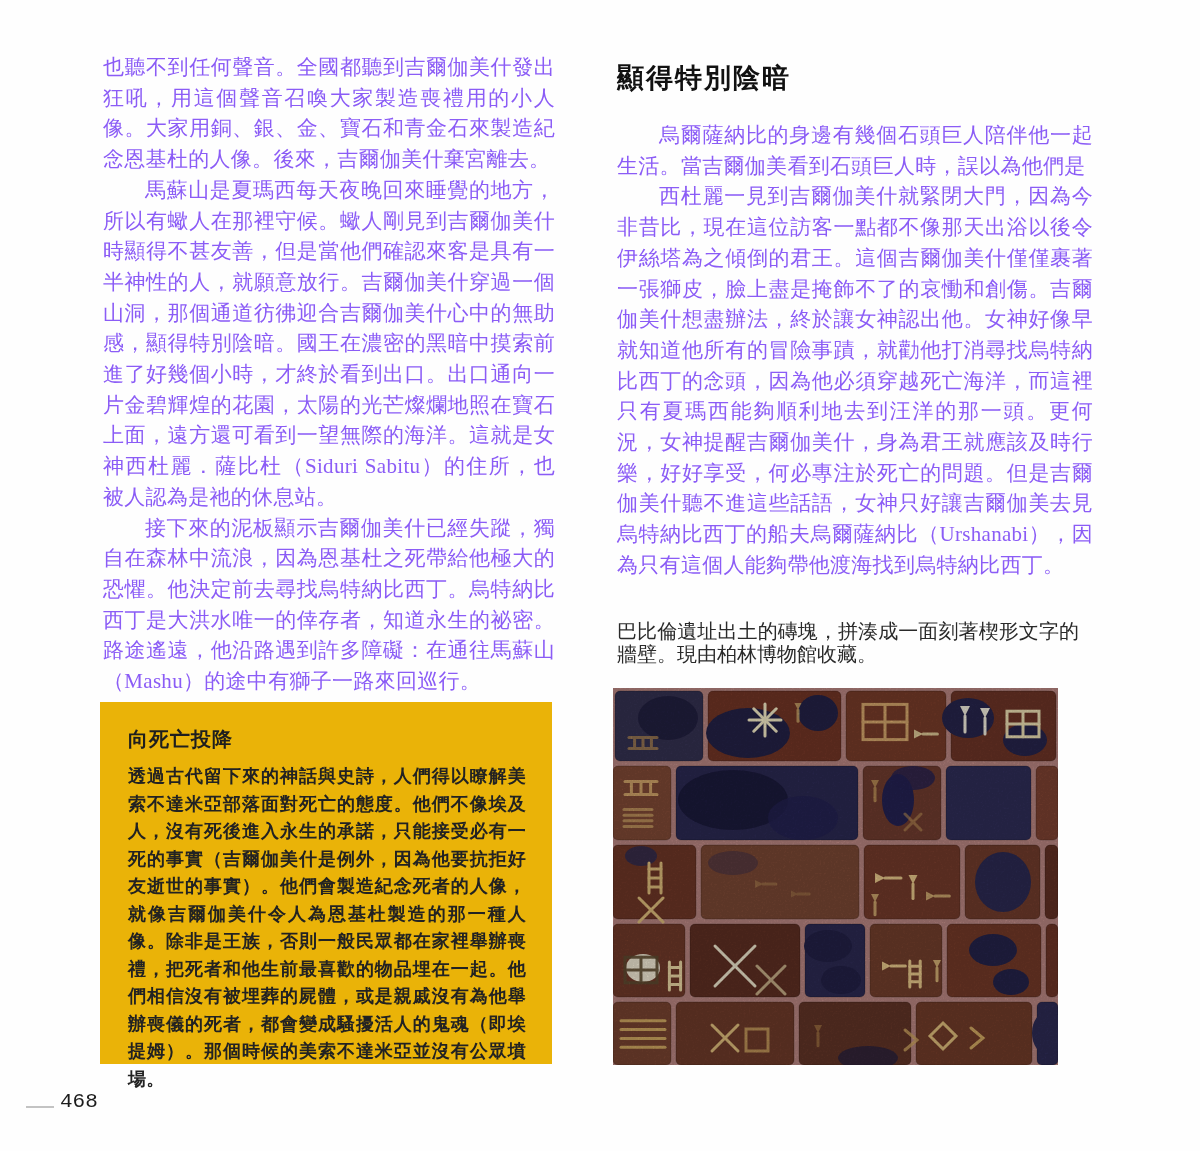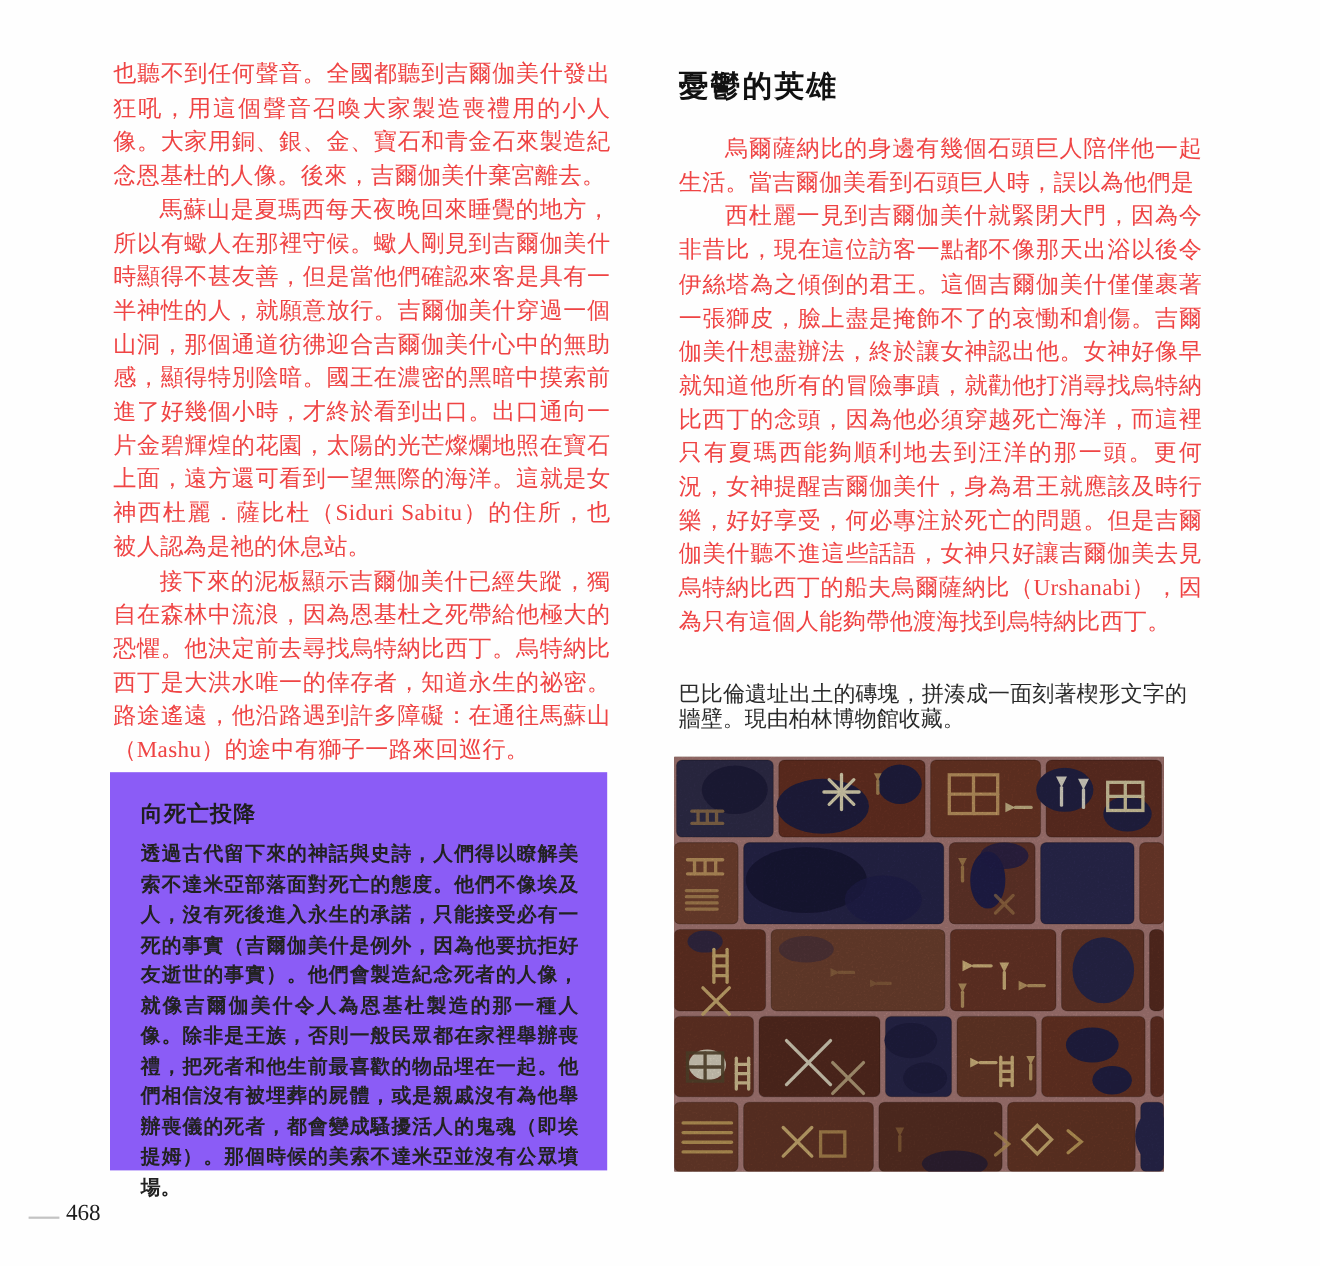--- a/index.html
+++ b/index.html
@@ -4,66 +4,66 @@
 <style>
   html,body{margin:0;padding:0;background:#ffffff;}
   .page{
     position:relative;width:1200px;height:1151px;background:#fefefe;overflow:hidden;
     font-family:"Liberation Serif","DejaVu Serif",serif;color:#1b1b1b;
   }
   .col-left{position:absolute;left:103px;top:52px;width:452px;}
   .col-right{position:absolute;left:617px;top:60px;width:476px;}
   .body-text{
     margin:0;font-size:21px;line-height:30.7px;text-align:justify;text-justify:inter-character;
-    letter-spacing:0.3px;color:#ef4444;
+    letter-spacing:0.3px;color:#8b5cf6;
   }
   .indent{text-indent:2em;}
   .heading{
     margin:0 0 24px 0;font-size:27px;font-weight:bold;letter-spacing:2px;color:#111;
     font-family:"Liberation Serif","DejaVu Serif",serif;
   }
   .infobox{
     position:absolute;left:100px;top:702px;width:452px;height:362px;box-sizing:border-box;
-    background:#8b5cf6;padding:24px 26px 0 28px;
+    background:#eab308;padding:24px 26px 0 28px;
     font-family:"Liberation Sans","DejaVu Sans",sans-serif;
   }
   .infobox h3{margin:0 0 10px 0;font-size:20px;font-weight:700;color:#1e1e1e;letter-spacing:1px;}
   .infobox p{
     margin:0;font-size:18px;line-height:27.5px;text-align:justify;text-justify:inter-character;
     color:#222;font-weight:700;letter-spacing:0.2px;
   }
   .caption{
     position:absolute;left:617px;top:620px;width:462px;margin:0;
     font-family:"Liberation Sans","DejaVu Sans",sans-serif;
     font-size:20px;line-height:23px;color:#2a2a2a;text-align:justify;text-justify:inter-character;
   }
   .photo{
     position:absolute;left:613px;top:688px;width:445px;height:377px;margin:0;
     background:#6b3a2c;
   }
   .photo svg{display:block;width:100%;height:100%;}
   .page-number{
     position:absolute;left:60px;top:1090px;font-size:21px;color:#1c1c1c;
-    font-family:Liberation Serif, serif;
+    font-family:Liberation Mono, monospace;
   }
   .margin-dash{position:absolute;left:26px;top:1106px;width:28px;height:2px;background:#a9a9a9;opacity:.7;}
 </style>
 </head>
 <body>
 
 <div class="page">
 
   <div class="col-left">
     <p class="body-text">也聽不到任何聲音。全國都聽到吉爾伽美什發出狂吼，用這個聲音召喚大家製造喪禮用的小人像。大家用銅、銀、金、寶石和青金石來製造紀念恩基杜的人像。後來，吉爾伽美什棄宮離去。</p>
     <p class="body-text indent">馬蘇山是夏瑪西每天夜晚回來睡覺的地方，所以有蠍人在那裡守候。蠍人剛見到吉爾伽美什時顯得不甚友善，但是當他們確認來客是具有一半神性的人，就願意放行。吉爾伽美什穿過一個山洞，那個通道彷彿迎合吉爾伽美什心中的無助感，顯得特別陰暗。國王在濃密的黑暗中摸索前進了好幾個小時，才終於看到出口。出口通向一片金碧輝煌的花園，太陽的光芒燦爛地照在寶石上面，遠方還可看到一望無際的海洋。這就是女神西杜麗．薩比杜（Siduri Sabitu）的住所，也被人認為是祂的休息站。</p>
     <p class="body-text indent">接下來的泥板顯示吉爾伽美什已經失蹤，獨自在森林中流浪，因為恩基杜之死帶給他極大的恐懼。他決定前去尋找烏特納比西丁。烏特納比西丁是大洪水唯一的倖存者，知道永生的祕密。路途遙遠，他沿路遇到許多障礙：在通往馬蘇山（Mashu）的途中有獅子一路來回巡行。</p>
   </div>
 
   <div class="col-right">
-    <h2 class="heading">憂鬱的英雄</h2>
+    <h2 class="heading">顯得特別陰暗</h2>
     <p class="body-text indent">烏爾薩納比的身邊有幾個石頭巨人陪伴他一起生活。當吉爾伽美看到石頭巨人時，誤以為他們是</p>
     <p class="body-text indent">西杜麗一見到吉爾伽美什就緊閉大門，因為今非昔比，現在這位訪客一點都不像那天出浴以後令伊絲塔為之傾倒的君王。這個吉爾伽美什僅僅裹著一張獅皮，臉上盡是掩飾不了的哀慟和創傷。吉爾伽美什想盡辦法，終於讓女神認出他。女神好像早就知道他所有的冒險事蹟，就勸他打消尋找烏特納比西丁的念頭，因為他必須穿越死亡海洋，而這裡只有夏瑪西能夠順利地去到汪洋的那一頭。更何況，女神提醒吉爾伽美什，身為君王就應該及時行樂，好好享受，何必專注於死亡的問題。但是吉爾伽美什聽不進這些話語，女神只好讓吉爾伽美去見烏特納比西丁的船夫烏爾薩納比（Urshanabi），因為只有這個人能夠帶他渡海找到烏特納比西丁。</p>
   </div>
 
   <p class="caption">巴比倫遺址出土的磚塊，拼湊成一面刻著楔形文字的牆壁。現由柏林博物館收藏。</p>
 
   <div class="infobox">
     <h3>向死亡投降</h3>
     <p>透過古代留下來的神話與史詩，人們得以瞭解美索不達米亞部落面對死亡的態度。他們不像埃及人，沒有死後進入永生的承諾，只能接受必有一死的事實（吉爾伽美什是例外，因為他要抗拒好友逝世的事實）。他們會製造紀念死者的人像，就像吉爾伽美什令人為恩基杜製造的那一種人像。除非是王族，否則一般民眾都在家裡舉辦喪禮，把死者和他生前最喜歡的物品埋在一起。他們相信沒有被埋葬的屍體，或是親戚沒有為他舉辦喪儀的死者，都會變成騷擾活人的鬼魂（即埃提姆）。那個時候的美索不達米亞並沒有公眾墳場。</p>
   </div>

